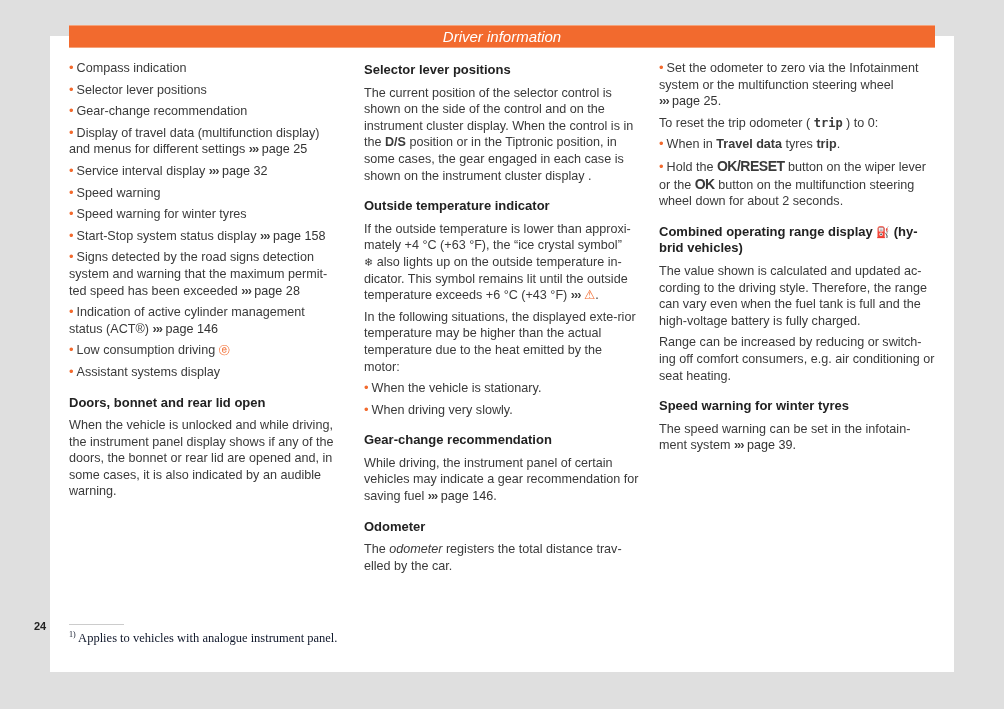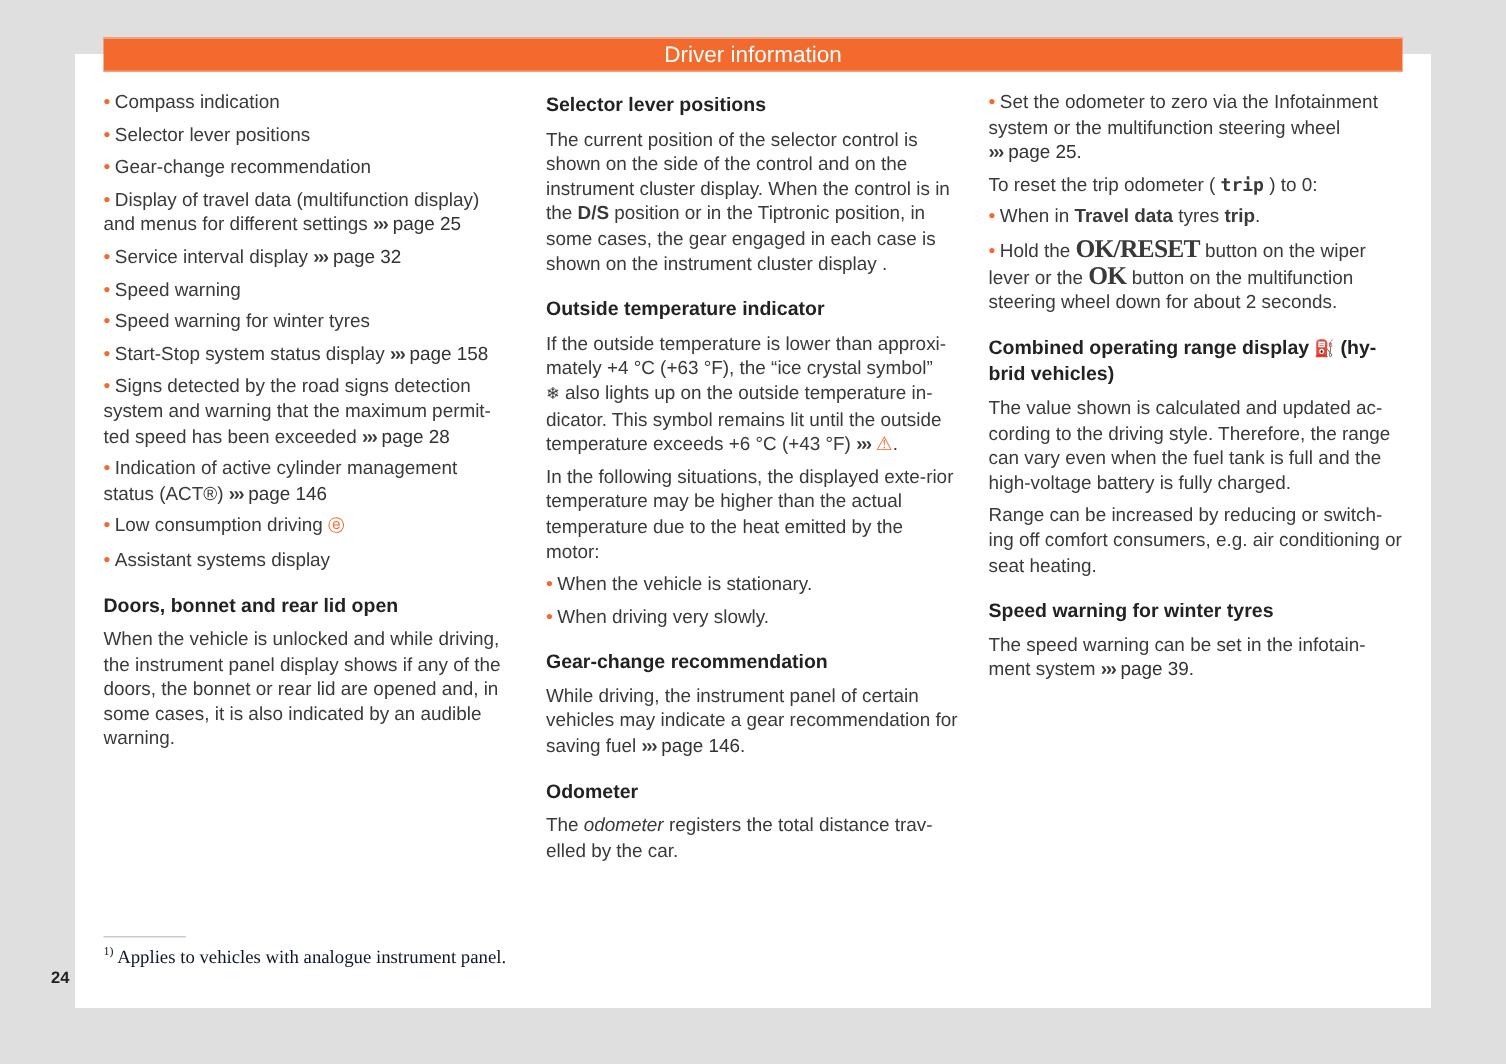--- a/index.html
+++ b/index.html
@@ -6,41 +6,41 @@
   body {
     width: 1004px; height: 709px; background: #dfdfdf; position: relative; overflow: hidden;
     font-family: "Liberation Sans", "DejaVu Sans", sans-serif; color: #333;
   }
   .page {
     position: absolute; left: 50px; top: 36px; width: 904px; height: 636px; background: #ffffff;
   }
   .header-bar {
     position: absolute; left: 69px; top: 25px; width: 866px; height: 21px; background: #f26a2e;
     border-top: 1px solid #f5a27a; border-bottom: 1px solid #f5a27a;
-    color: #fff; text-align: center; font-size: 15px; line-height: 21px;
+    color: #fff; text-align: center; font-size: 15px; line-height: 21px; font-style: italic;
   }
   .col { position: absolute; top: 60px; font-size: 12.6px; line-height: 16.6px; color: #3a3a3a; }
   .col1 { left: 69px; width: 272px; }
   .col2 { left: 364px; width: 275px; }
   .col3 { left: 659px; width: 277px; }
   .bullet { margin: 0 0 5px 0; }
   .bullet::before { content: "\2022"; color: #f26a2e; margin-right: 3px; font-size: 13px; }
   .h { font-weight: bold; font-size: 13px; color: #222; margin: 14px 0 6px 0; }
   .h.first { margin-top: 2px; }
   p { margin: 0 0 5px 0; }
   .ref { font-weight: normal; color: #333; }
   .arrows { letter-spacing: -1px; font-weight: bold; }
   .mono { font-family: "DejaVu Sans Mono", monospace; font-weight: bold; font-size: 12px; }
   .orange { color: #f26a2e; }
   .icon { display: inline-block; font-size: 11px; }
   .sup { font-size: 8px; vertical-align: super; line-height: 0; }
-  .cond { font-weight: bold; font-size: 17px; letter-spacing: -0.5px; font-family: Liberation Serif, serif; }
+  .cond { font-weight: bold; font-size: 14px; letter-spacing: -0.5px; }
   .footnote-rule { position: absolute; left: 69px; top: 624px; width: 55px; border-top: 1px solid #ccc; }
   .footnote { position: absolute; left: 69px; top: 631px; font-size: 12.5px; color: #0f172a; font-family: Liberation Serif, serif; }
-  .page-number { position: absolute; left: 34px; top: 646px; font-size: 11px; font-weight: bold; color: #222; }
+  .page-number { position: absolute; left: 34px; top: 620px; font-size: 11px; font-weight: bold; color: #222; }
 </style>
 </head>
 <body>
 
 <div class="page"></div>
 <div class="header-bar">
   <span>Driver information</span>
 </div>
 
 <div class="col col1">

